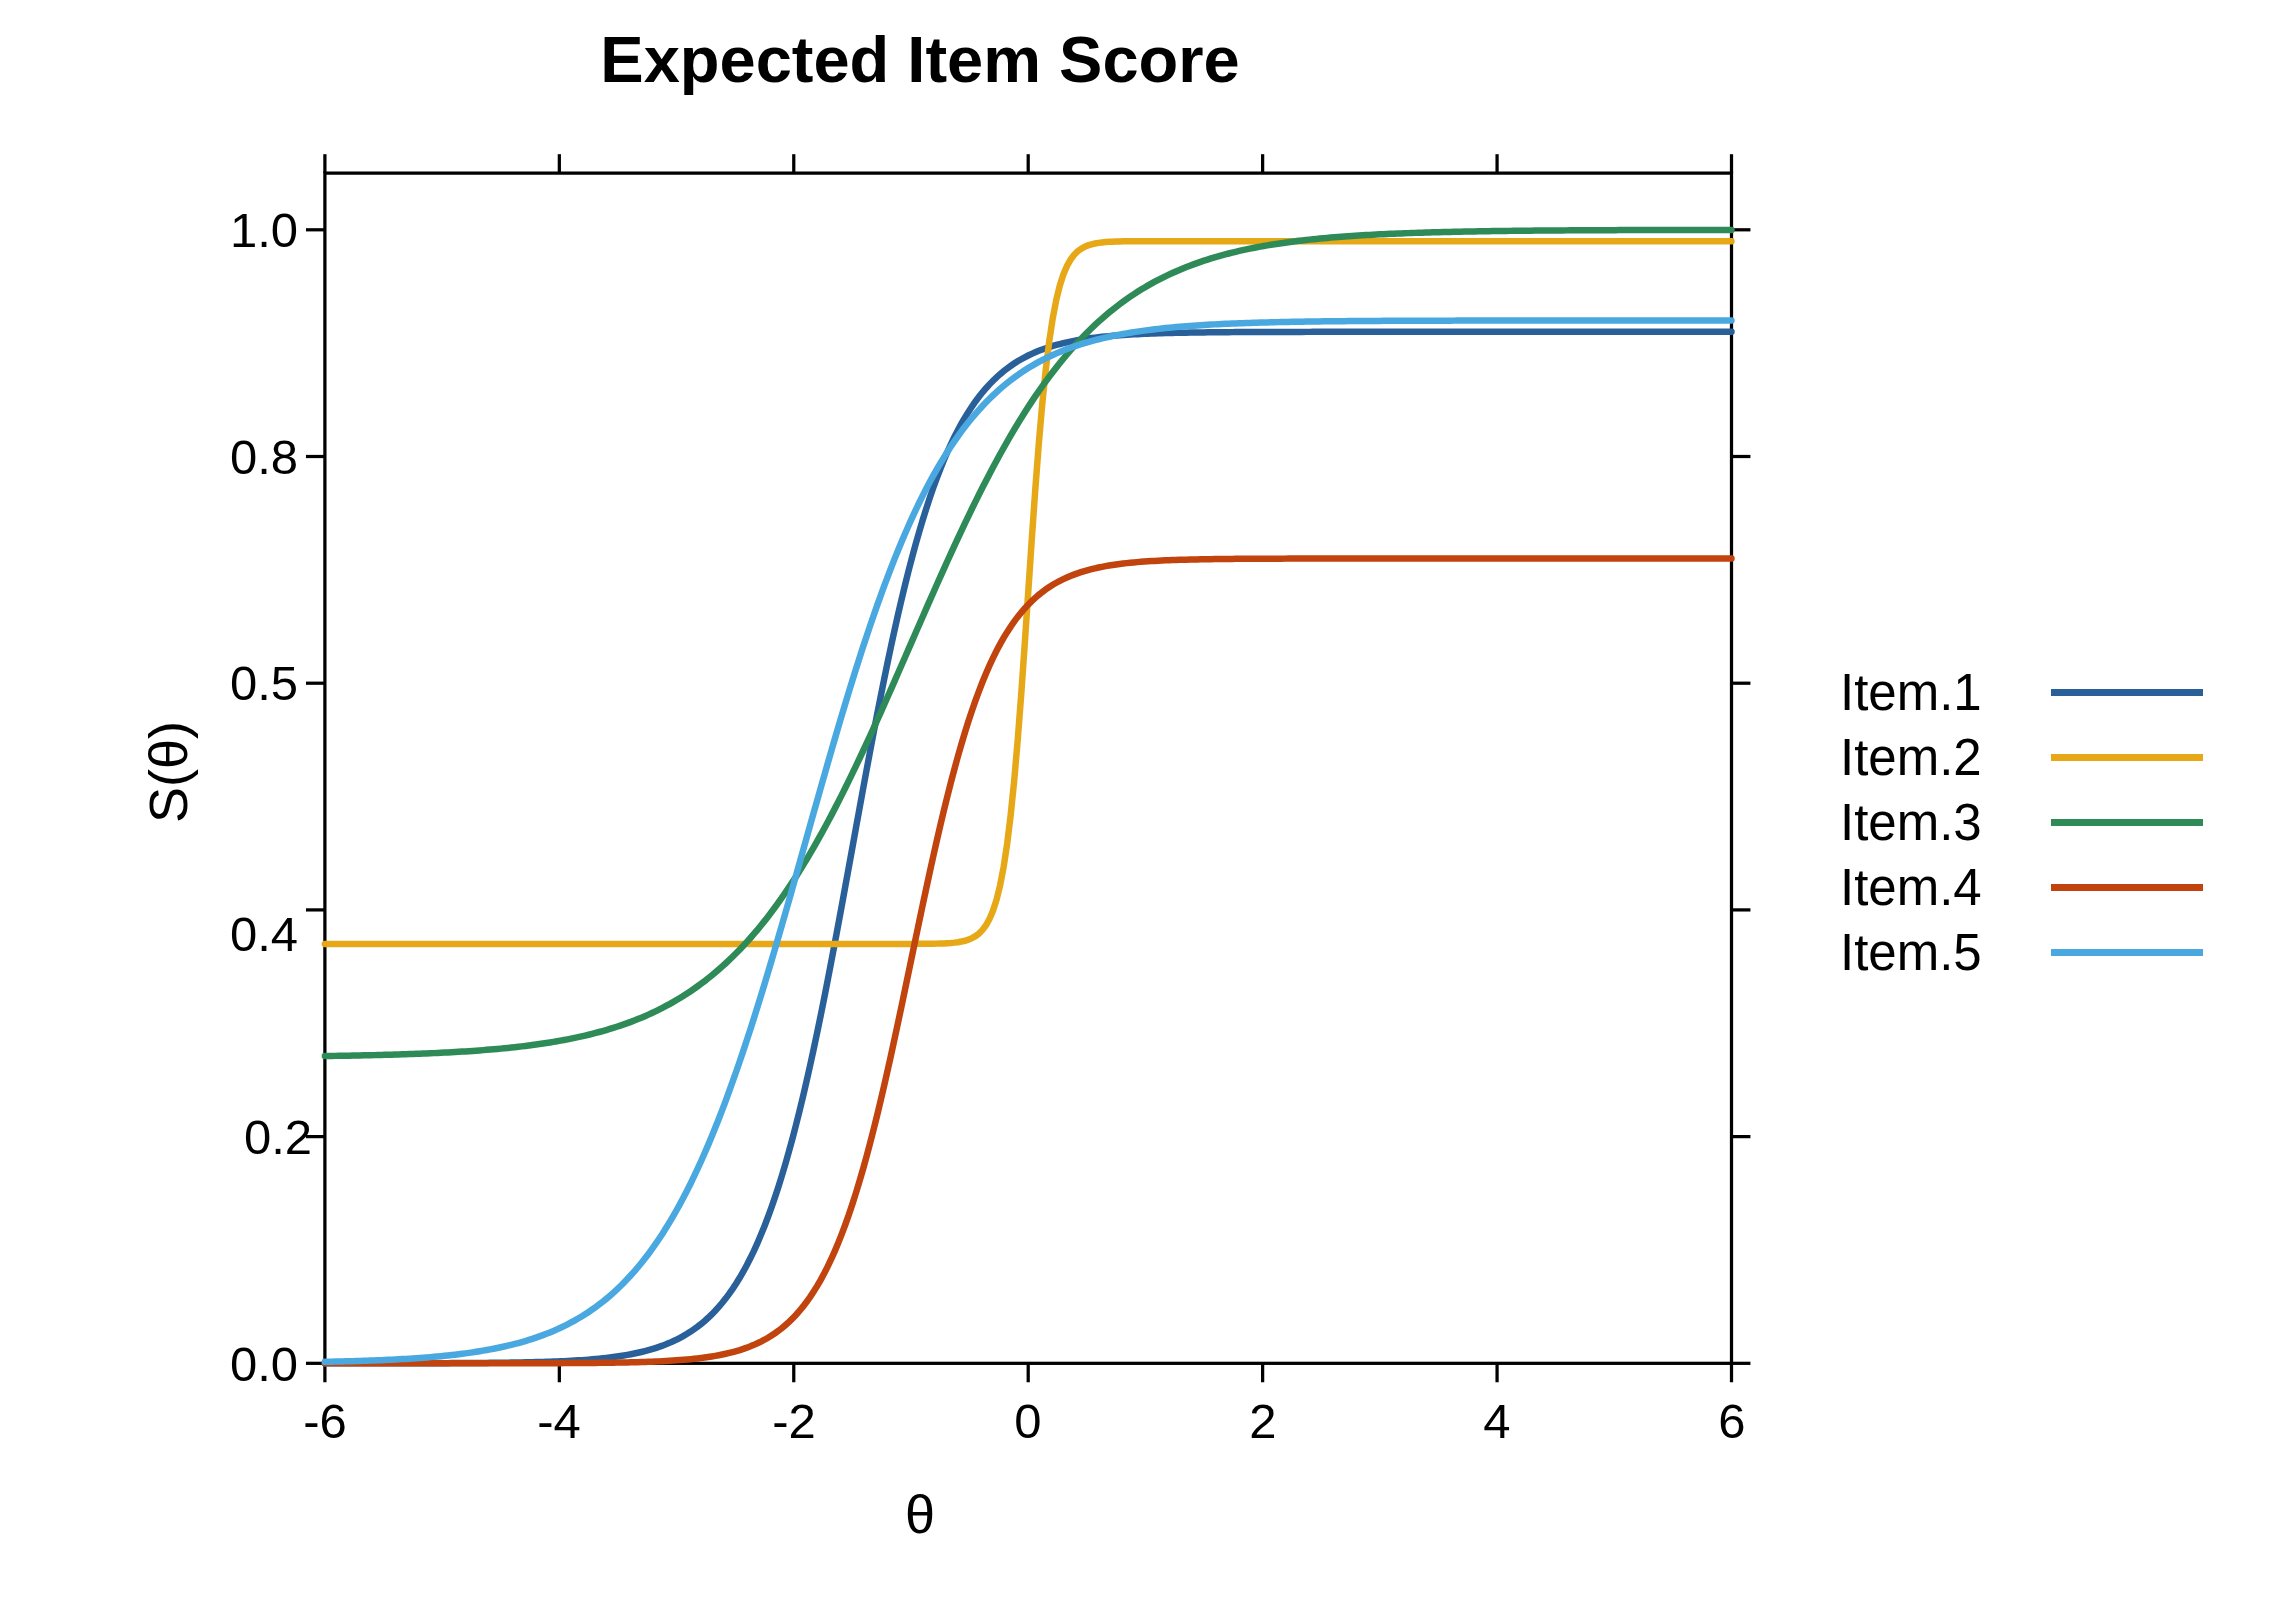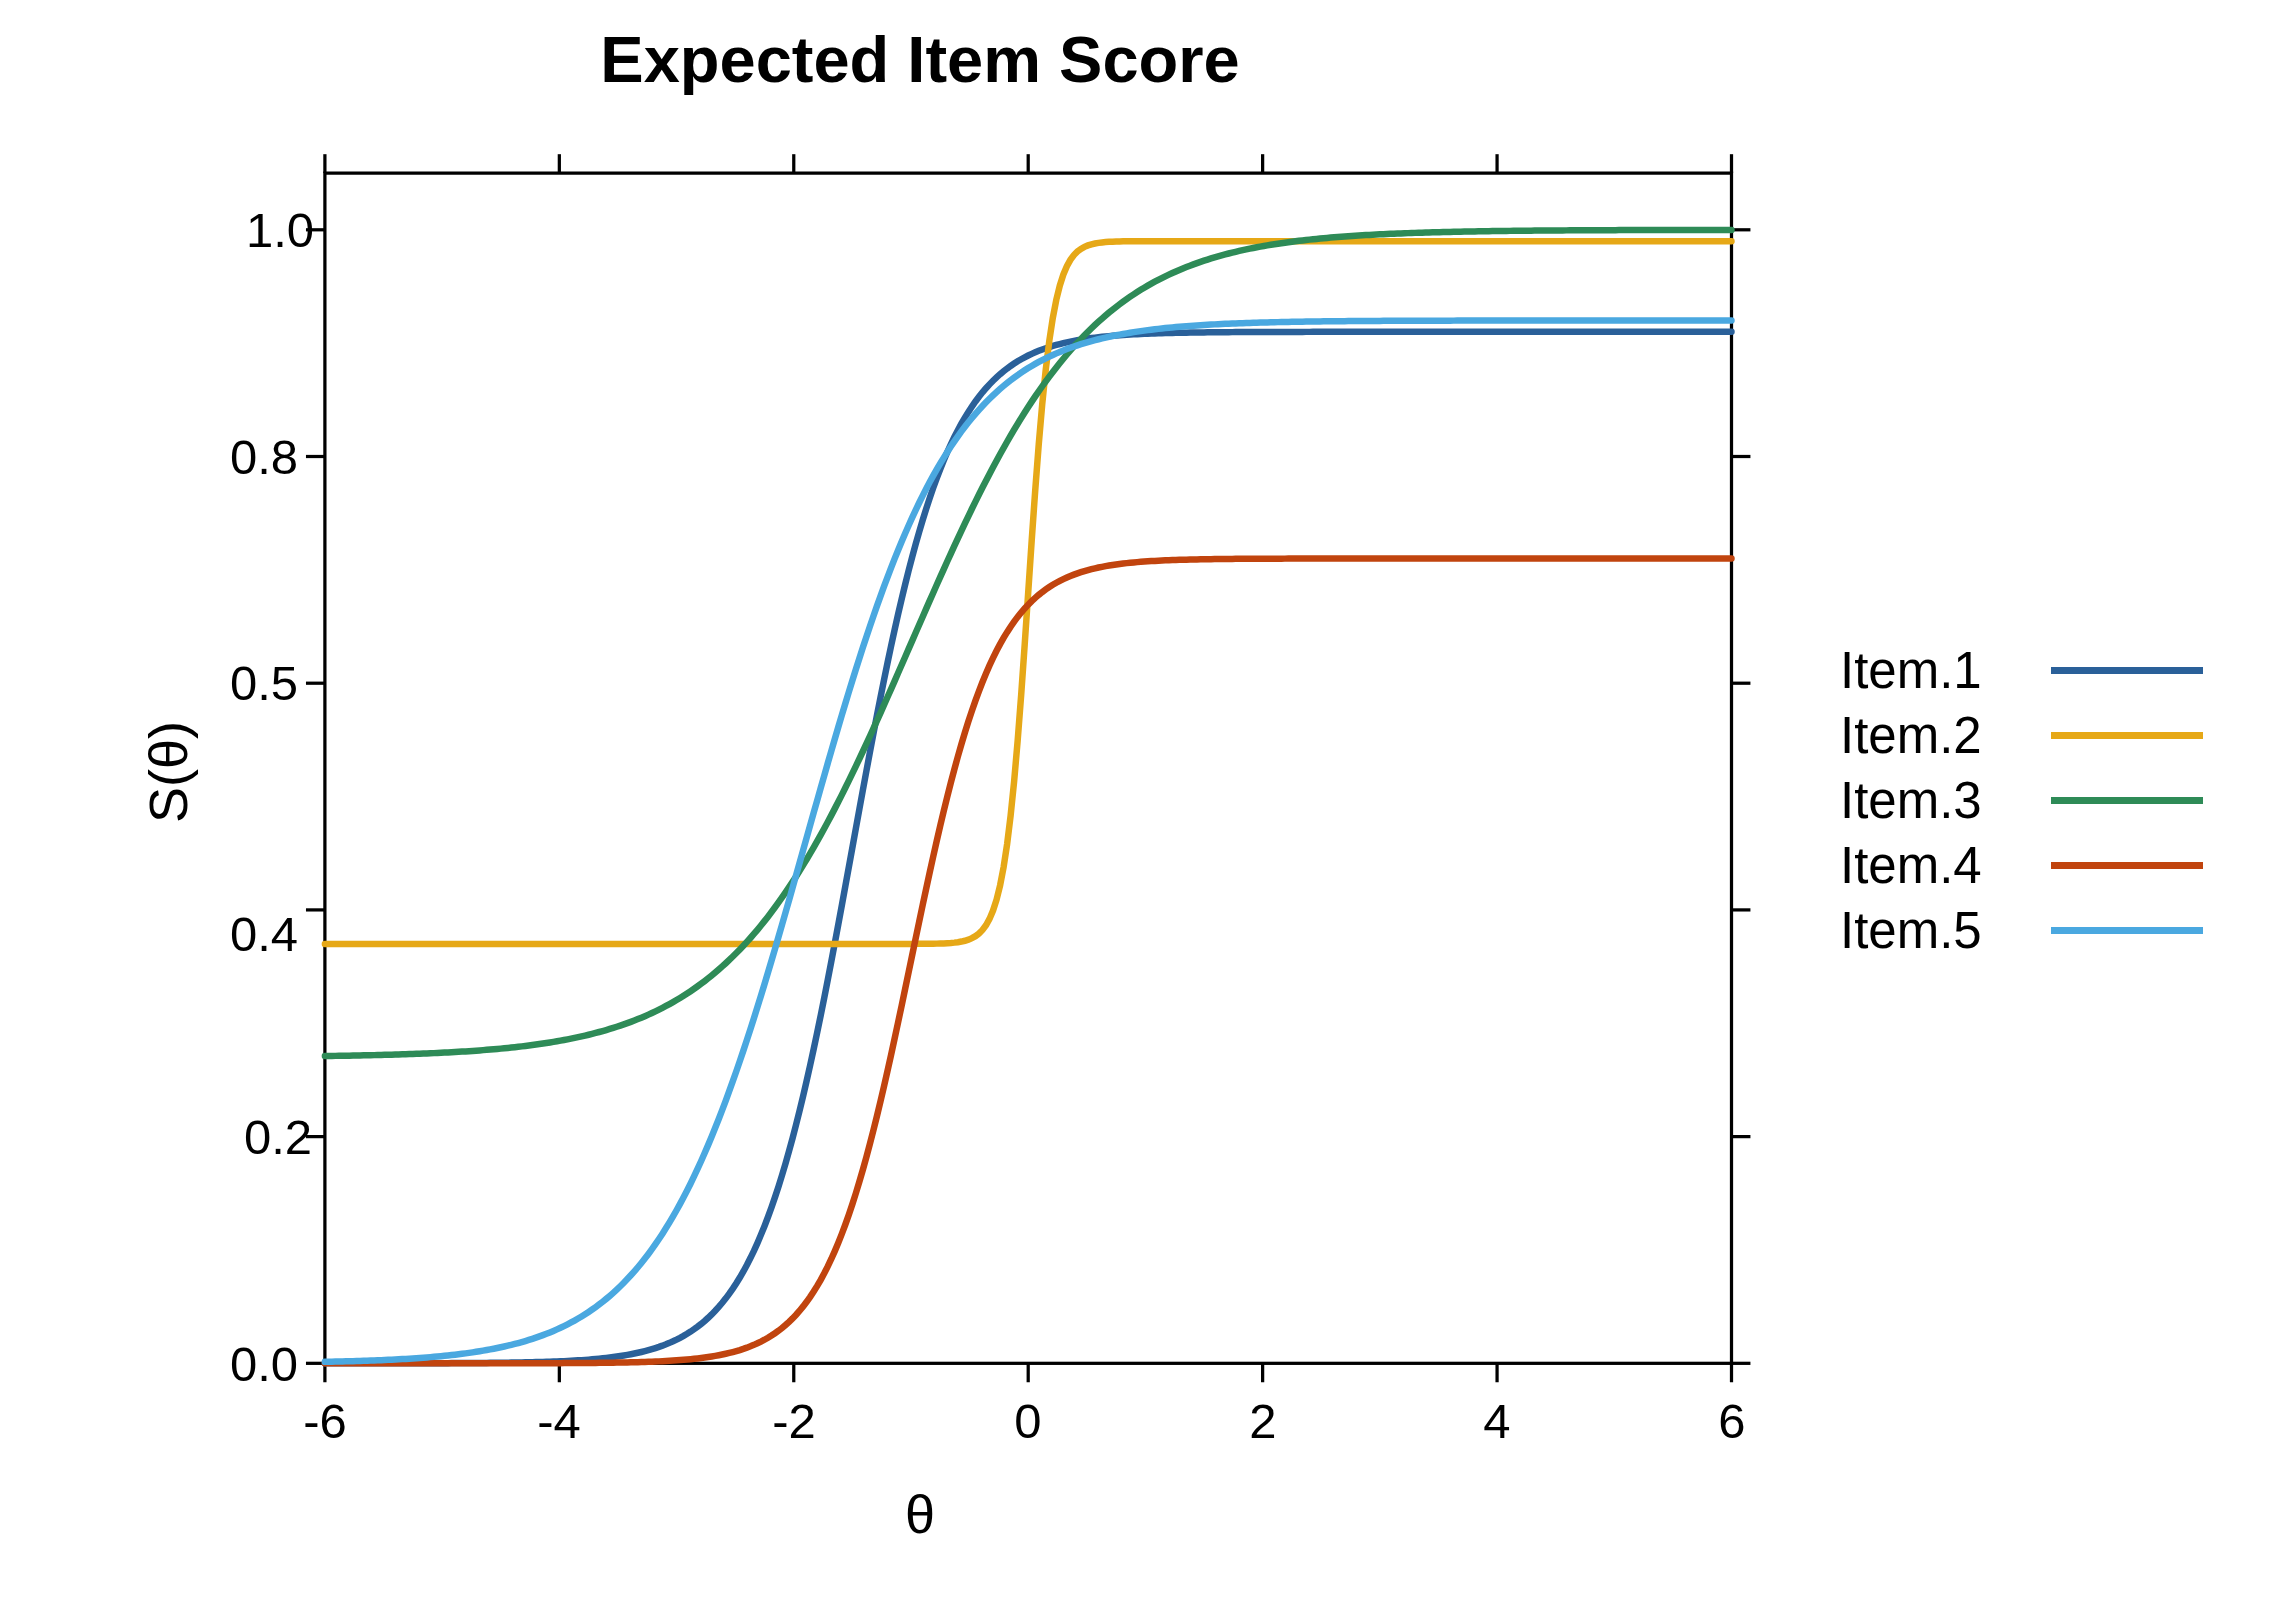--- a/index.html
+++ b/index.html
@@ -55,21 +55,21 @@
     text-align: center;
   }
   .tick-y {
     transform: translate(-100%, -50%);
     text-align: right;
     padding-right: 16px;
   }
   .legend {
     position: absolute;
     left: 1840px;
-    top: 638px;
+    top: 660px;
     width: 406px;
   }
   .legend-row {
     display: flex;
     align-items: center;
     height: 65px;
   }
   .legend-label {
     font-size: 51px;
     color: #000;
@@ -139,21 +139,21 @@
       <div class="tick-label tick-x" style="left: 1263px; top: 1393px;">2</div>
       <div class="tick-label tick-x" style="left: 1497px; top: 1393px;">4</div>
       <div class="tick-label tick-x" style="left: 1732px; top: 1393px;">6</div>
     </div>
   <div id="tick-labels-y">
       <div class="tick-label tick-y" style="left: 314px; top: 1364px;">0.0</div>
       <div class="tick-label tick-y" style="left: 328px; top: 1137px;">0.2</div>
       <div class="tick-label tick-y" style="left: 314px; top: 910px; margin-top: 24px;">0.4</div>
       <div class="tick-label tick-y" style="left: 314px; top: 683px;">0.5</div>
       <div class="tick-label tick-y" style="left: 314px; top: 457px;">0.8</div>
-      <div class="tick-label tick-y" style="left: 314px; top: 230px; margin-left: 16px;">1.0</div>
+      <div class="tick-label tick-y" style="left: 314px; top: 230px;">1.0</div>
     </div>
 
   <div class="axis-label-x" style="top:1483px;">θ</div>
   <div class="axis-label-y" style="left:114px; top:741px; width:108px; text-align:center;">S(θ)</div>
 
   <div class="legend" id="legend">
       <div class="legend-row">
         <span class="legend-label">Item.1</span>
         <span class="legend-swatch" style="background: rgb(42, 96, 153);"></span>
       </div>

